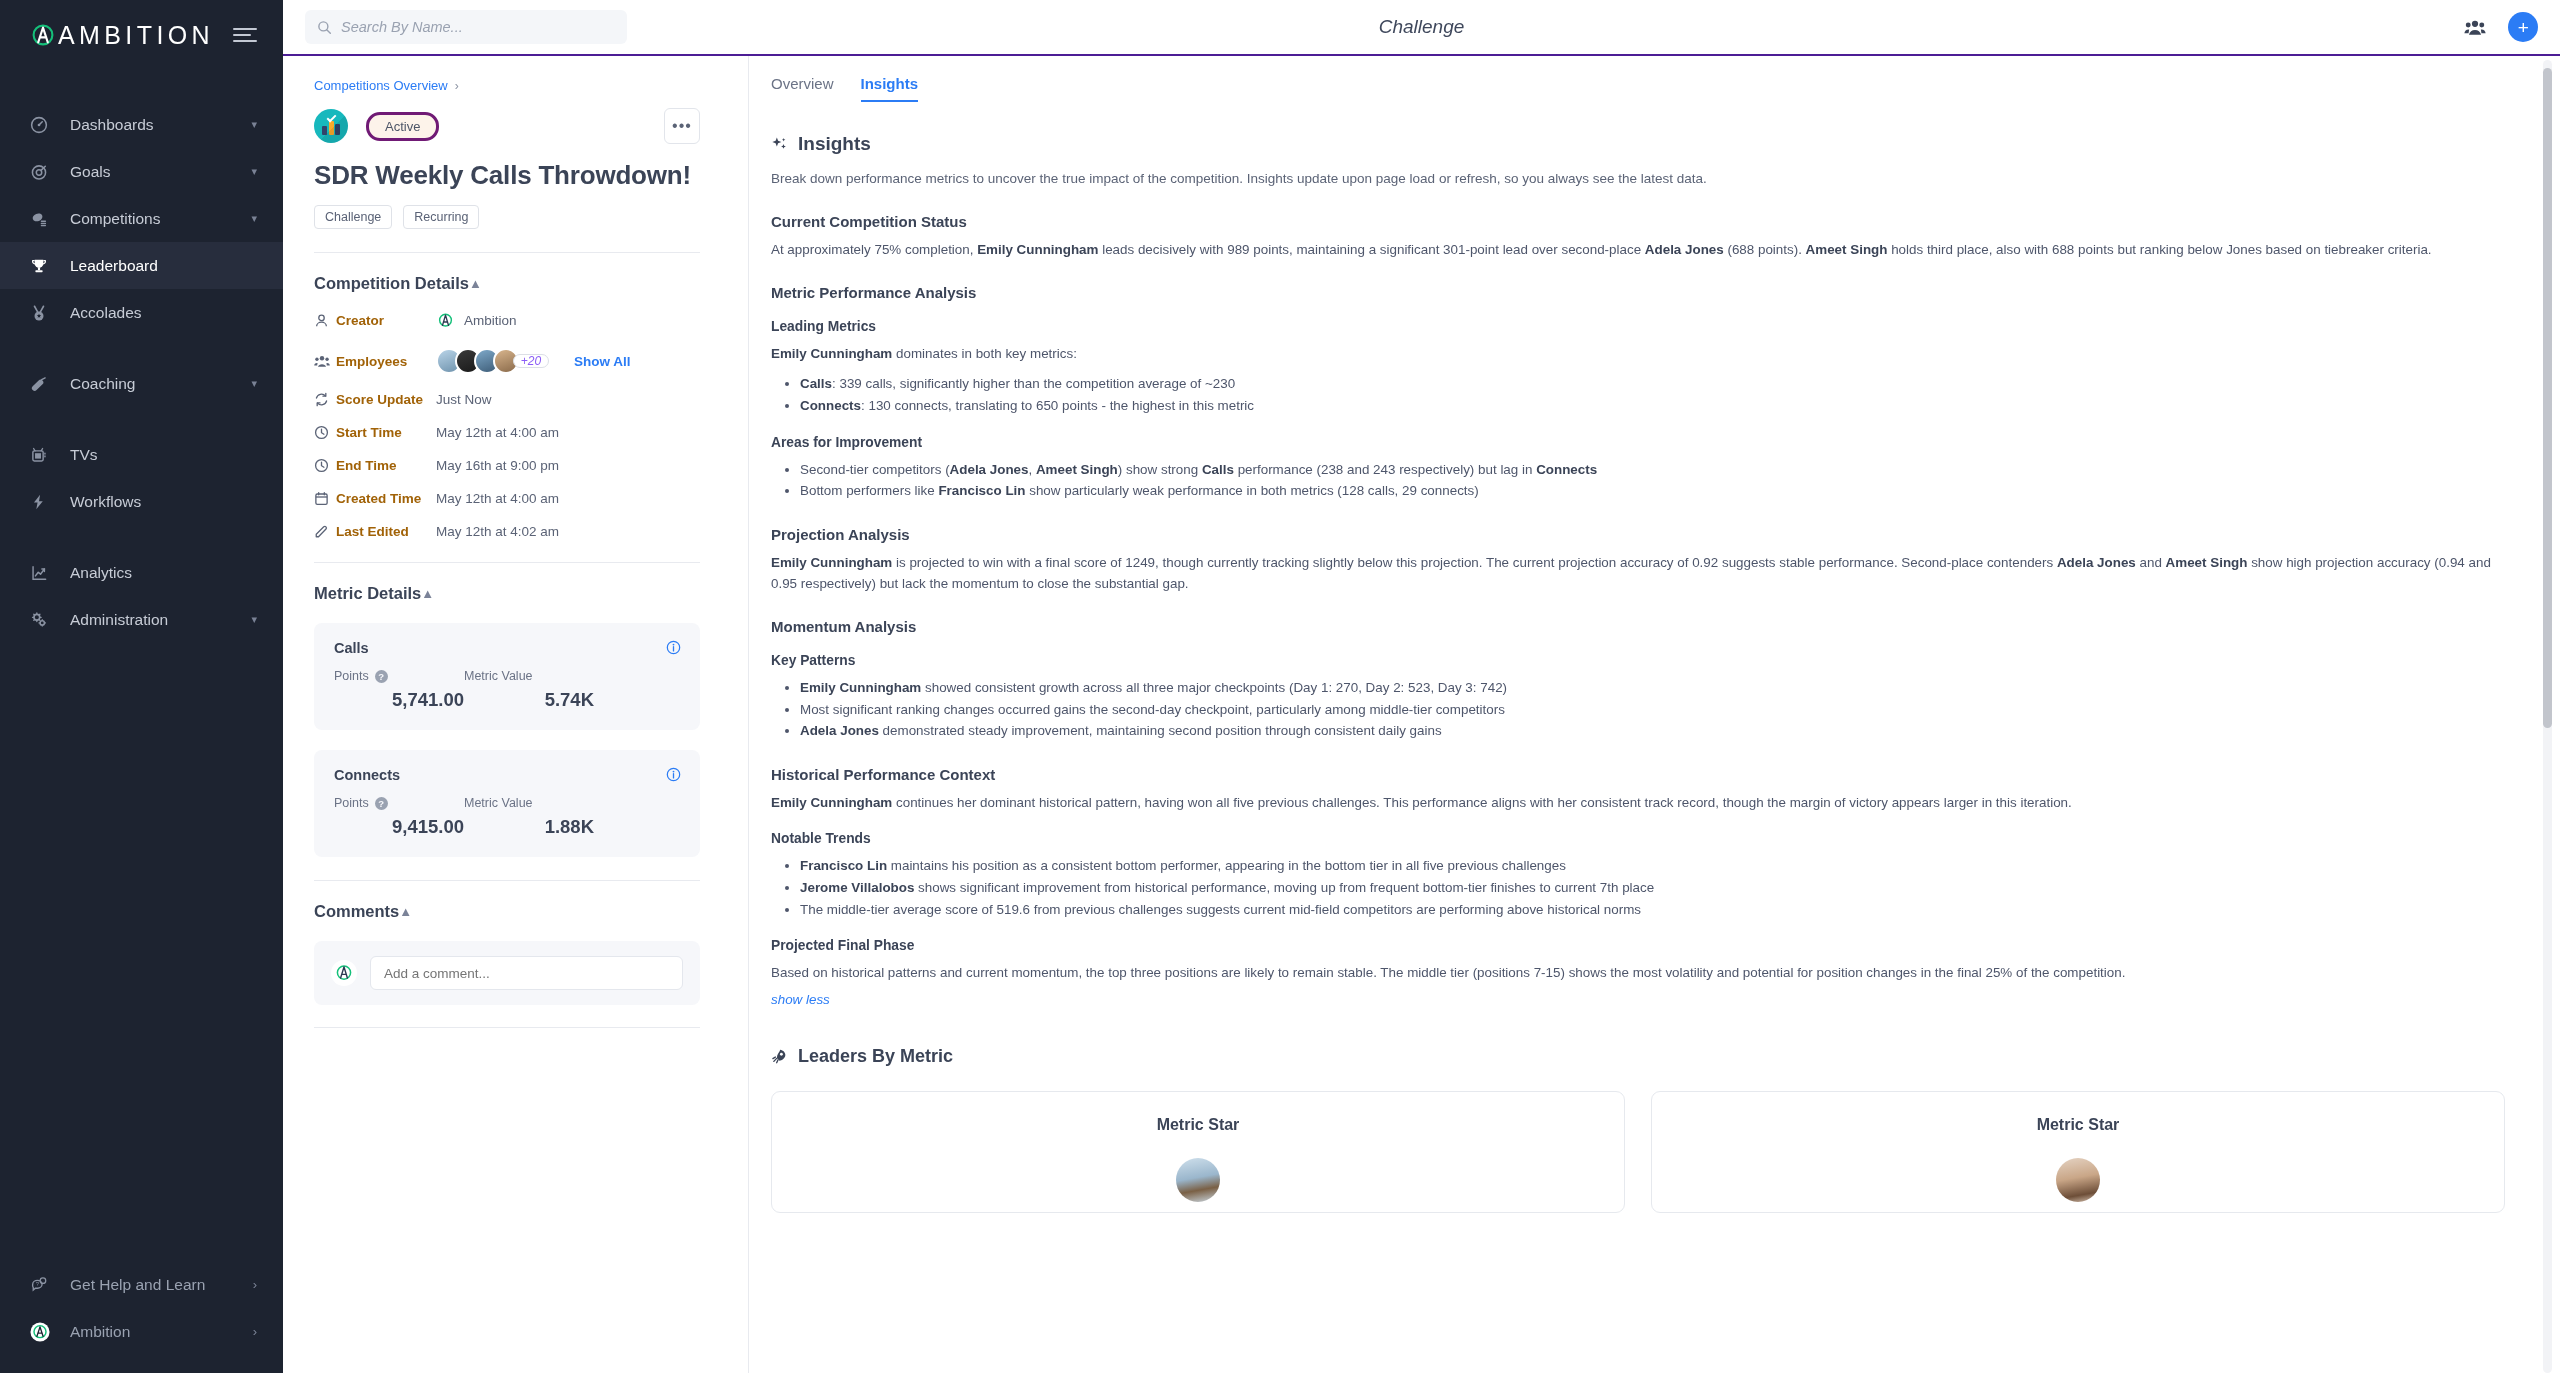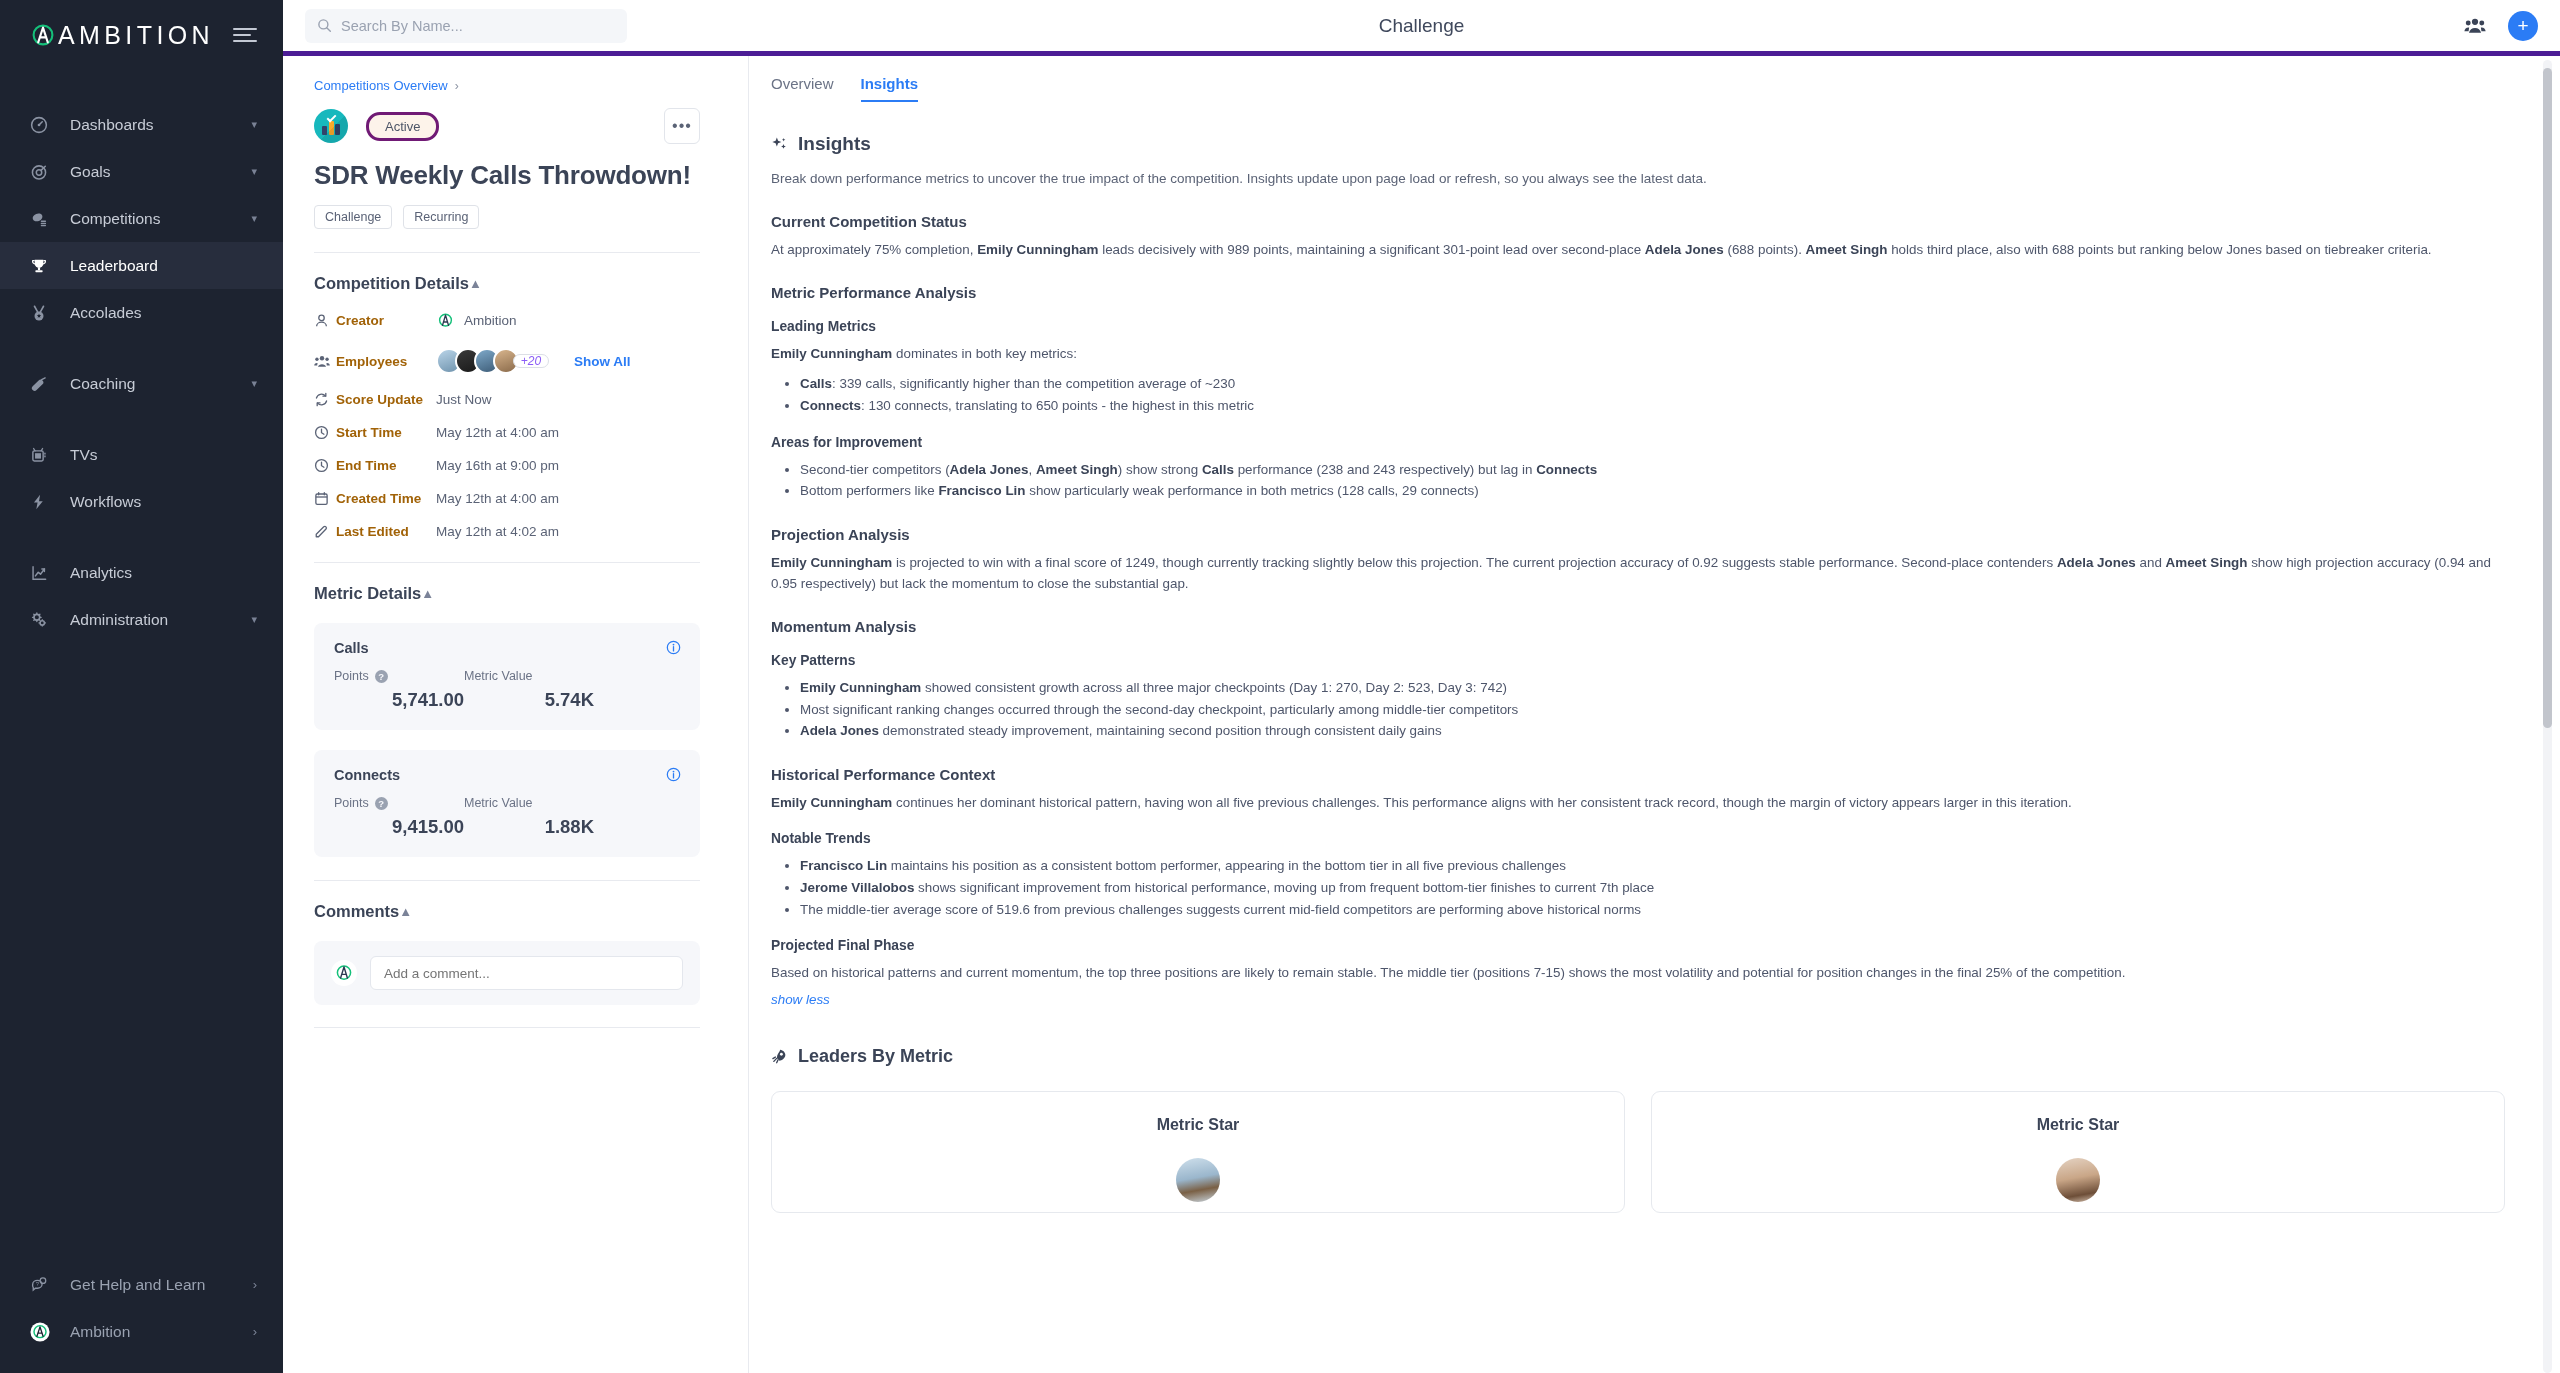--- a/index.html
+++ b/index.html
@@ -52,22 +52,22 @@
   .sb-gap { height: 24px; }
 
   .sb-bottom { margin-top: auto; padding-bottom: 18px; }
   .sb-bottom .sb-item { color: #9aa2b1; }
   .sb-bottom .sb-item .chev-r { color: #7a8295; font-size: 13px; }
 
   
   .main { flex: 1; height: 1373px; display: flex; flex-direction: column; background: #fff; }
   .topbar {
     height: 56px; min-height: 56px; display: flex; align-items: center;
-    background: #ffffff; border-bottom: 5px solid #4c1d95;
-    padding: 0 22px 0 22px; position: relative;
+    background: #ffffff; border-bottom: 2px solid #4c1d95;
+    padding: 0 22px 0 22px; position: relative; font-style: italic;
   }
   .search-box {
     width: 322px; height: 34px; background: #f4f6f9; border-radius: 6px;
     display: flex; align-items: center; padding: 0 12px; gap: 9px;
   }
   .search-box .ph { color: #9aa2b1; font-size: 14.5px; }
   .topbar-title {
     position: absolute; left: 0; right: 0; text-align: center;
     font-size: 19px; color: #3f485c; font-weight: 400; pointer-events: none;
   }
@@ -646,21 +646,21 @@
               <li><span>Bottom performers like </span><span class="bold">Francisco Lin</span><span> show particularly weak performance in both metrics (128 calls, 29 connects)</span></li>
             </ul>
 
           <h3 class="sec">Projection Analysis</h3>
           <p class="body"><span class="bold">Emily Cunningham</span><span> is projected to win with a final score of 1249, though currently tracking slightly below this projection. The current projection accuracy of 0.92 suggests stable performance. Second-place contenders </span><span class="bold">Adela Jones</span><span> and </span><span class="bold">Ameet Singh</span><span> show high projection accuracy (0.94 and 0.95 respectively) but lack the momentum to close the substantial gap.</span></p>
 
           <h3 class="sec">Momentum Analysis</h3>
           <h4 class="sub">Key Patterns</h4>
           <ul class="body">
               <li><span class="bold">Emily Cunningham</span><span> showed consistent growth across all three major checkpoints (Day 1: 270, Day 2: 523, Day 3: 742)</span></li>
-              <li><span>Most significant ranking changes occurred through the second-day checkpoint, particularly among middle-tier competitors</span></li>
+              <li><span>Most significant ranking changes occurred gains the second-day checkpoint, particularly among middle-tier competitors</span></li>
               <li><span class="bold">Adela Jones</span><span> demonstrated steady improvement, maintaining second position through consistent daily gains</span></li>
             </ul>
 
           <h3 class="sec">Historical Performance Context</h3>
           <p class="body"><span class="bold">Emily Cunningham</span><span> continues her dominant historical pattern, having won all five previous challenges. This performance aligns with her consistent track record, though the margin of victory appears larger in this iteration.</span></p>
           <h4 class="sub">Notable Trends</h4>
           <ul class="body">
               <li><span class="bold">Francisco Lin</span><span> maintains his position as a consistent bottom performer, appearing in the bottom tier in all five previous challenges</span></li>
               <li><span class="bold">Jerome Villalobos</span><span> shows significant improvement from historical performance, moving up from frequent bottom-tier finishes to current 7th place</span></li>
               <li><span>The middle-tier average score of 519.6 from previous challenges suggests current mid-field competitors are performing above historical norms</span></li>

